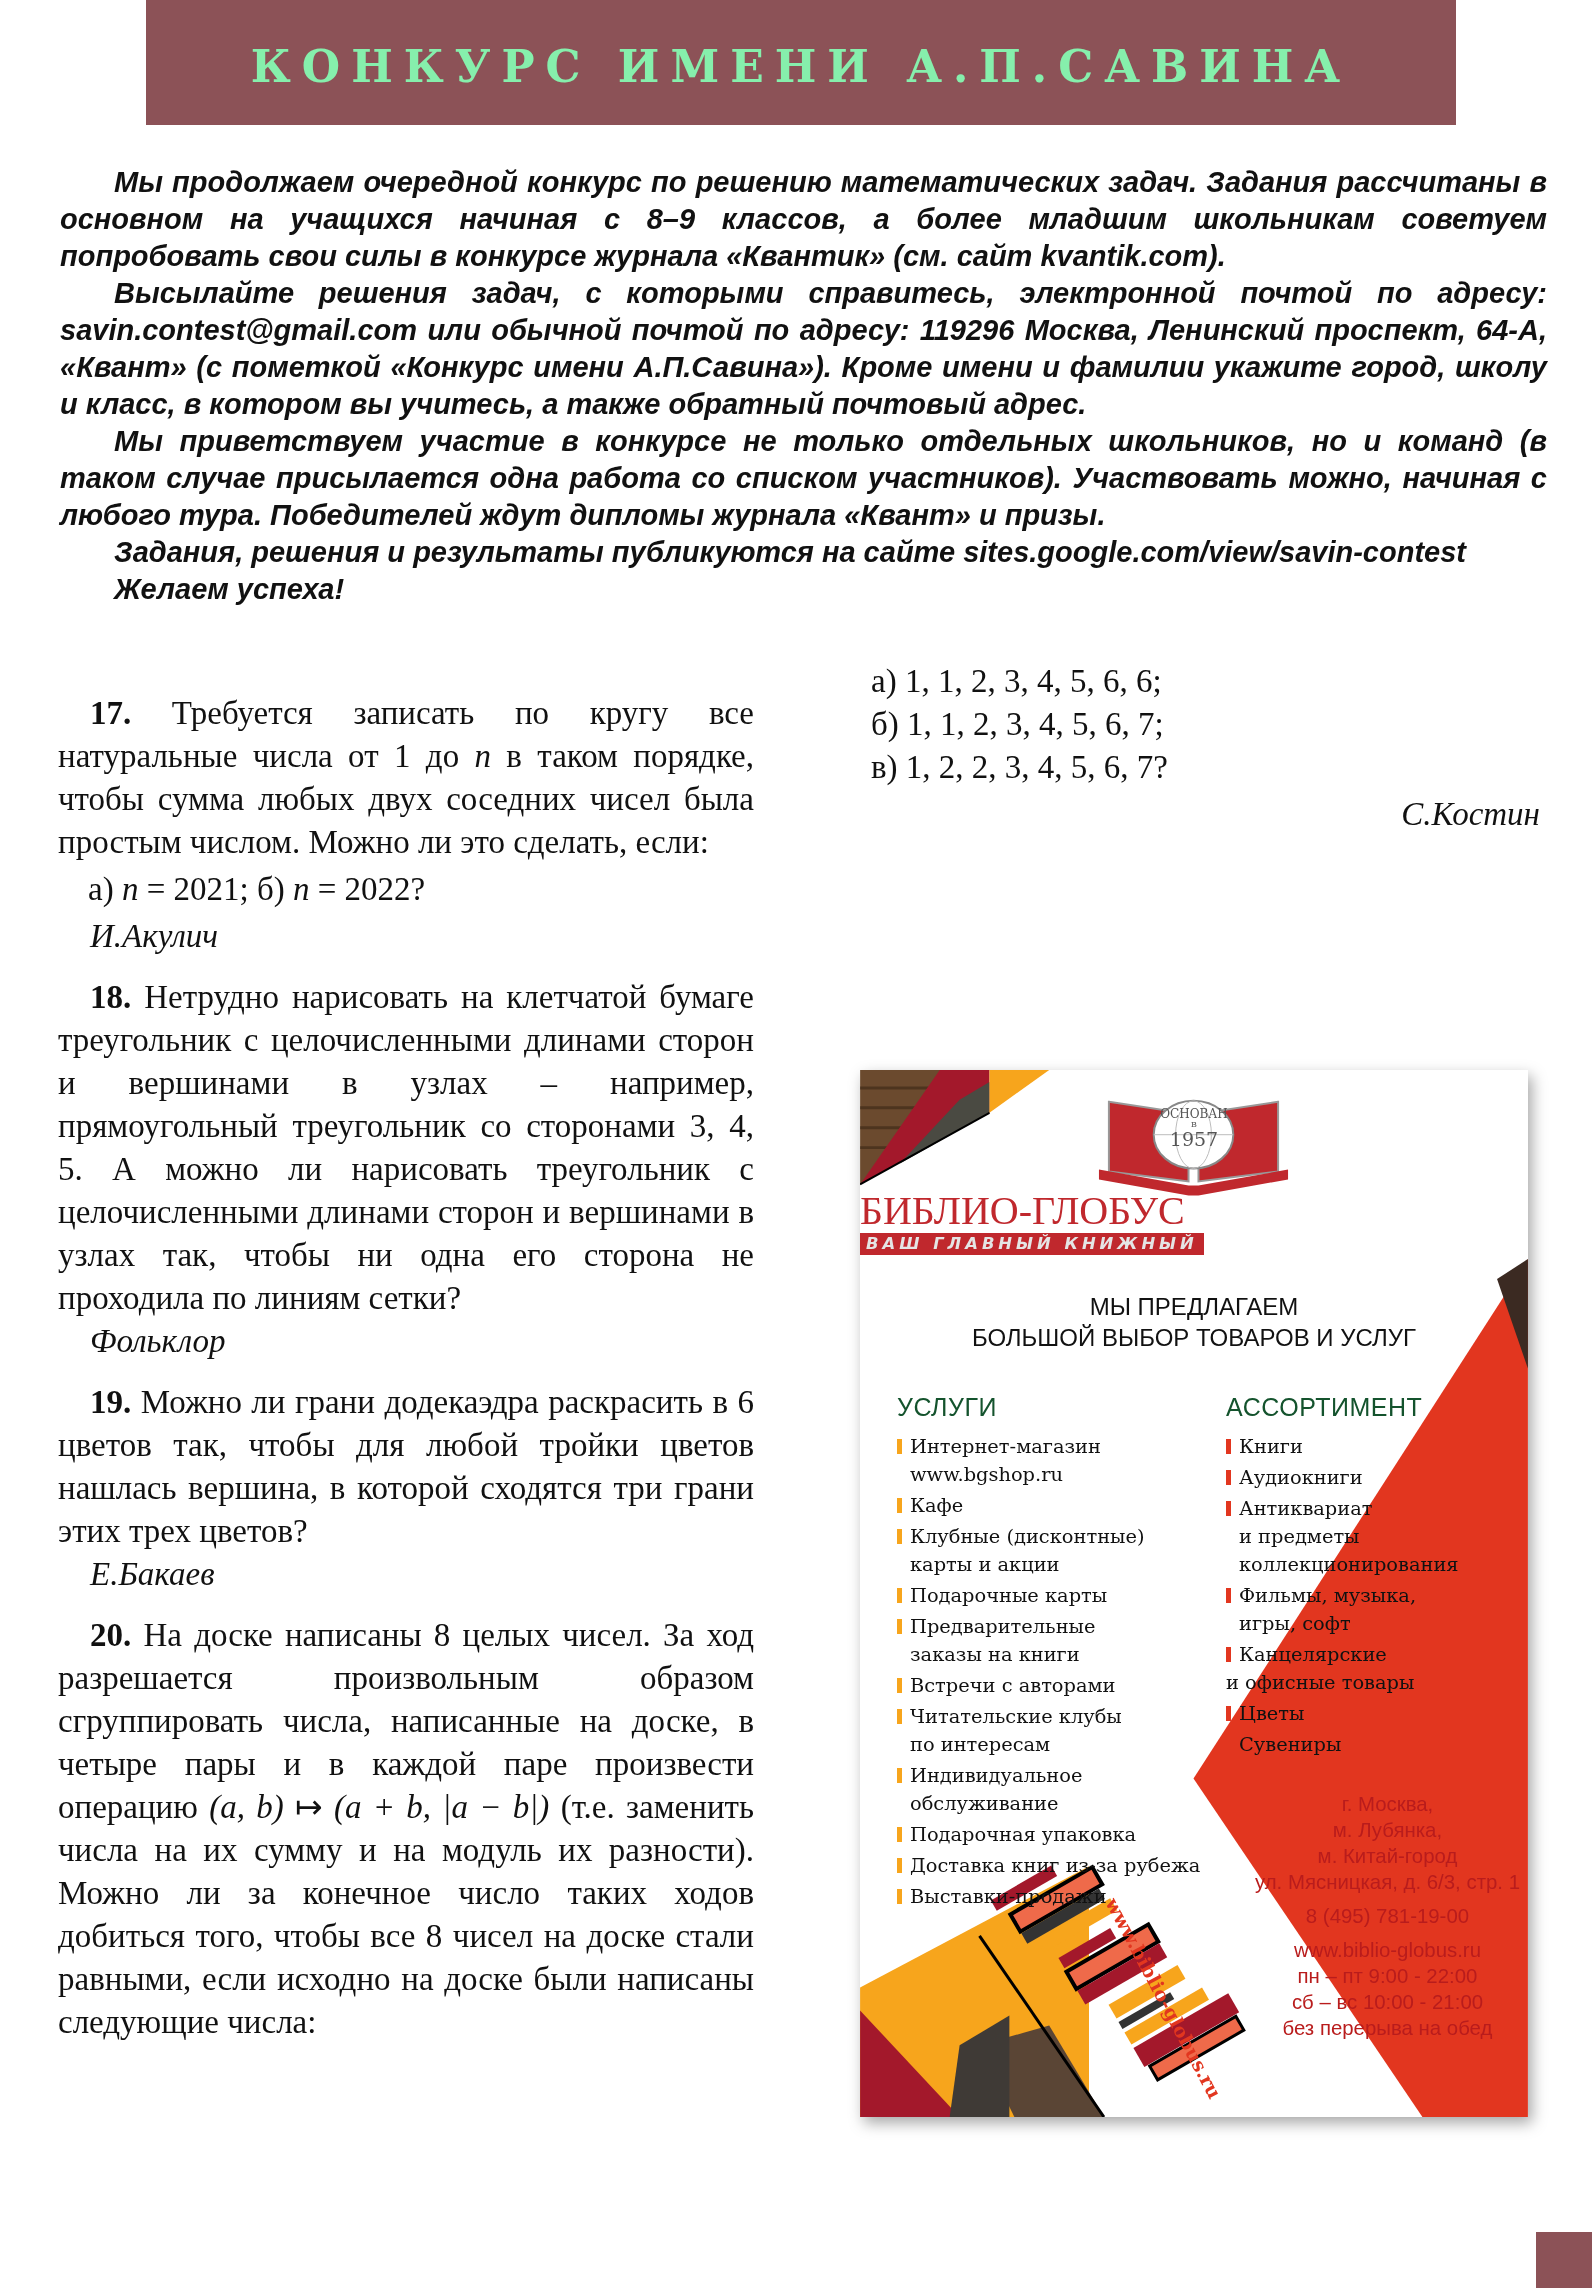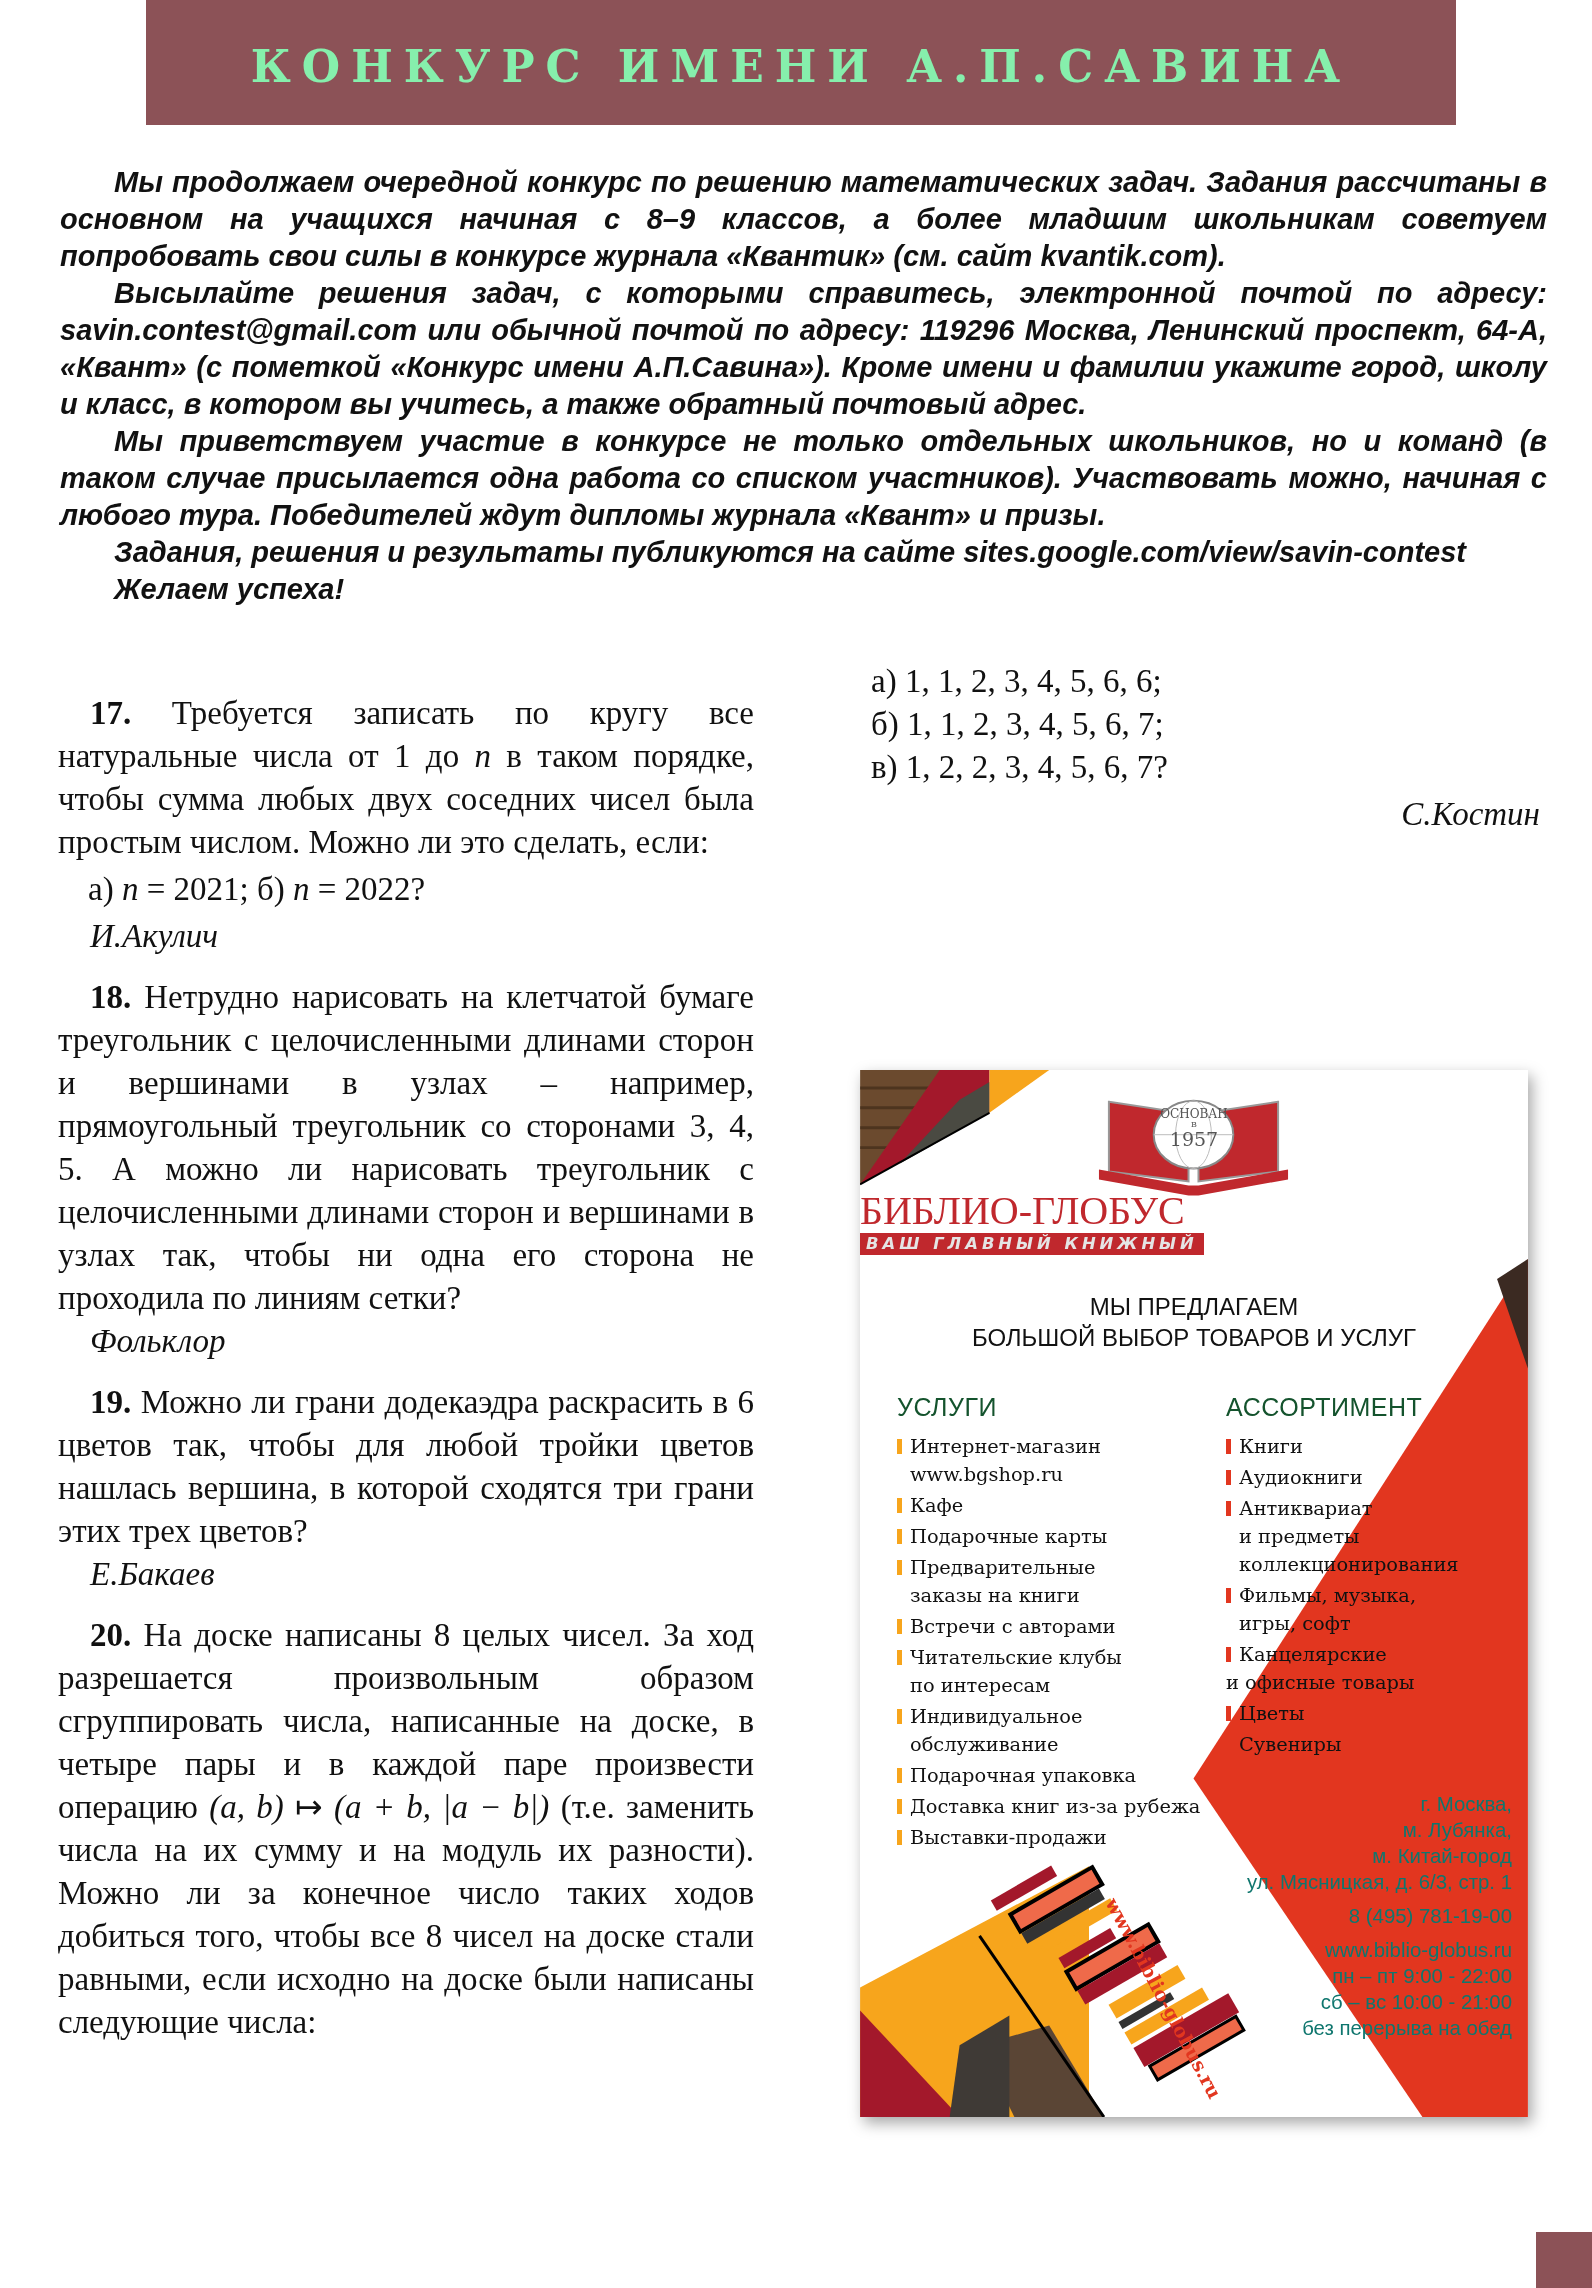--- a/index.html
+++ b/index.html
@@ -24,21 +24,21 @@
   .ad-offer { position:absolute; left:0; top:167px; width:668px; text-align:center; font-family:"Liberation Sans", sans-serif; font-size:24px; line-height:31px; color:#111; }
   .ad-col { position:absolute; top:264px; font-family:"DejaVu Serif", serif; font-size:19.4px; line-height:28px; }
   .ad-col h3 { margin:0 0 12px 0; font-family:"Liberation Sans", sans-serif; font-weight:normal; font-size:25px; color:#14532d; letter-spacing:0.5px; }
   .ad-col .item { position:relative; padding-left:13px; margin-bottom:3px; }
   .ad-col .item .bullet { position:absolute; left:0; top:6px; width:5px; height:15px; }
   .bul-orange { background:#f7a51c; }
   .bul-red { background:#e2361f; }
   .ad-col .item .cont { display:block; }
   .ad-col .item .cont.out { margin-left:-13px; }
   .ad-svg { position:absolute; left:0; top:0; }
-  .ad-contacts { position:absolute; right:16px; top:736px; text-align:right; color:#0f766e; font-family:"Liberation Sans", sans-serif; font-size:20.4px; line-height:26px; }
+  .ad-contacts { position:absolute; right:8px; top:736px; text-align:center; color:#b91c1c; font-family:"Liberation Sans", sans-serif; font-size:20.4px; line-height:26px; }
   .ad-contacts .gap { margin-top:8px; }
   .ad-url-vert { position:absolute; left:199px; top:841px; transform:rotate(62deg); transform-origin:left top; font-family:"DejaVu Serif", serif; font-weight:bold; color:#e2361f; font-size:19px; white-space:nowrap; }
   .page-corner { position:absolute; left:1536px; top:2232px; width:56px; height:57px; background:#8c5257; }
 </style>
 </head>
 <body>
 
 <div class="banner">
   <div class="banner-title">КОНКУРС ИМЕНИ А.П.САВИНА</div>
 </div>
@@ -152,20 +152,25 @@
         <span class="bullet bul-orange"></span>
         <span class="cont">Интернет-магазин</span>
         <span class="cont">www.bgshop.ru</span>
       </div>
     <div class="item">
         <span class="bullet bul-orange"></span>
         <span class="cont">Кафе</span>
       </div>
     <div class="item">
         <span class="bullet bul-orange"></span>
+        <span class="cont">Клубные (дисконтные)</span>
+        <span class="cont">карты и акции</span>
+      </div>
+    <div class="item">
+        <span class="bullet bul-orange"></span>
         <span class="cont">Подарочные карты</span>
       </div>
     <div class="item">
         <span class="bullet bul-orange"></span>
         <span class="cont">Предварительные</span>
         <span class="cont">заказы на книги</span>
       </div>
     <div class="item">
         <span class="bullet bul-orange"></span>
         <span class="cont">Встречи с авторами</span>

